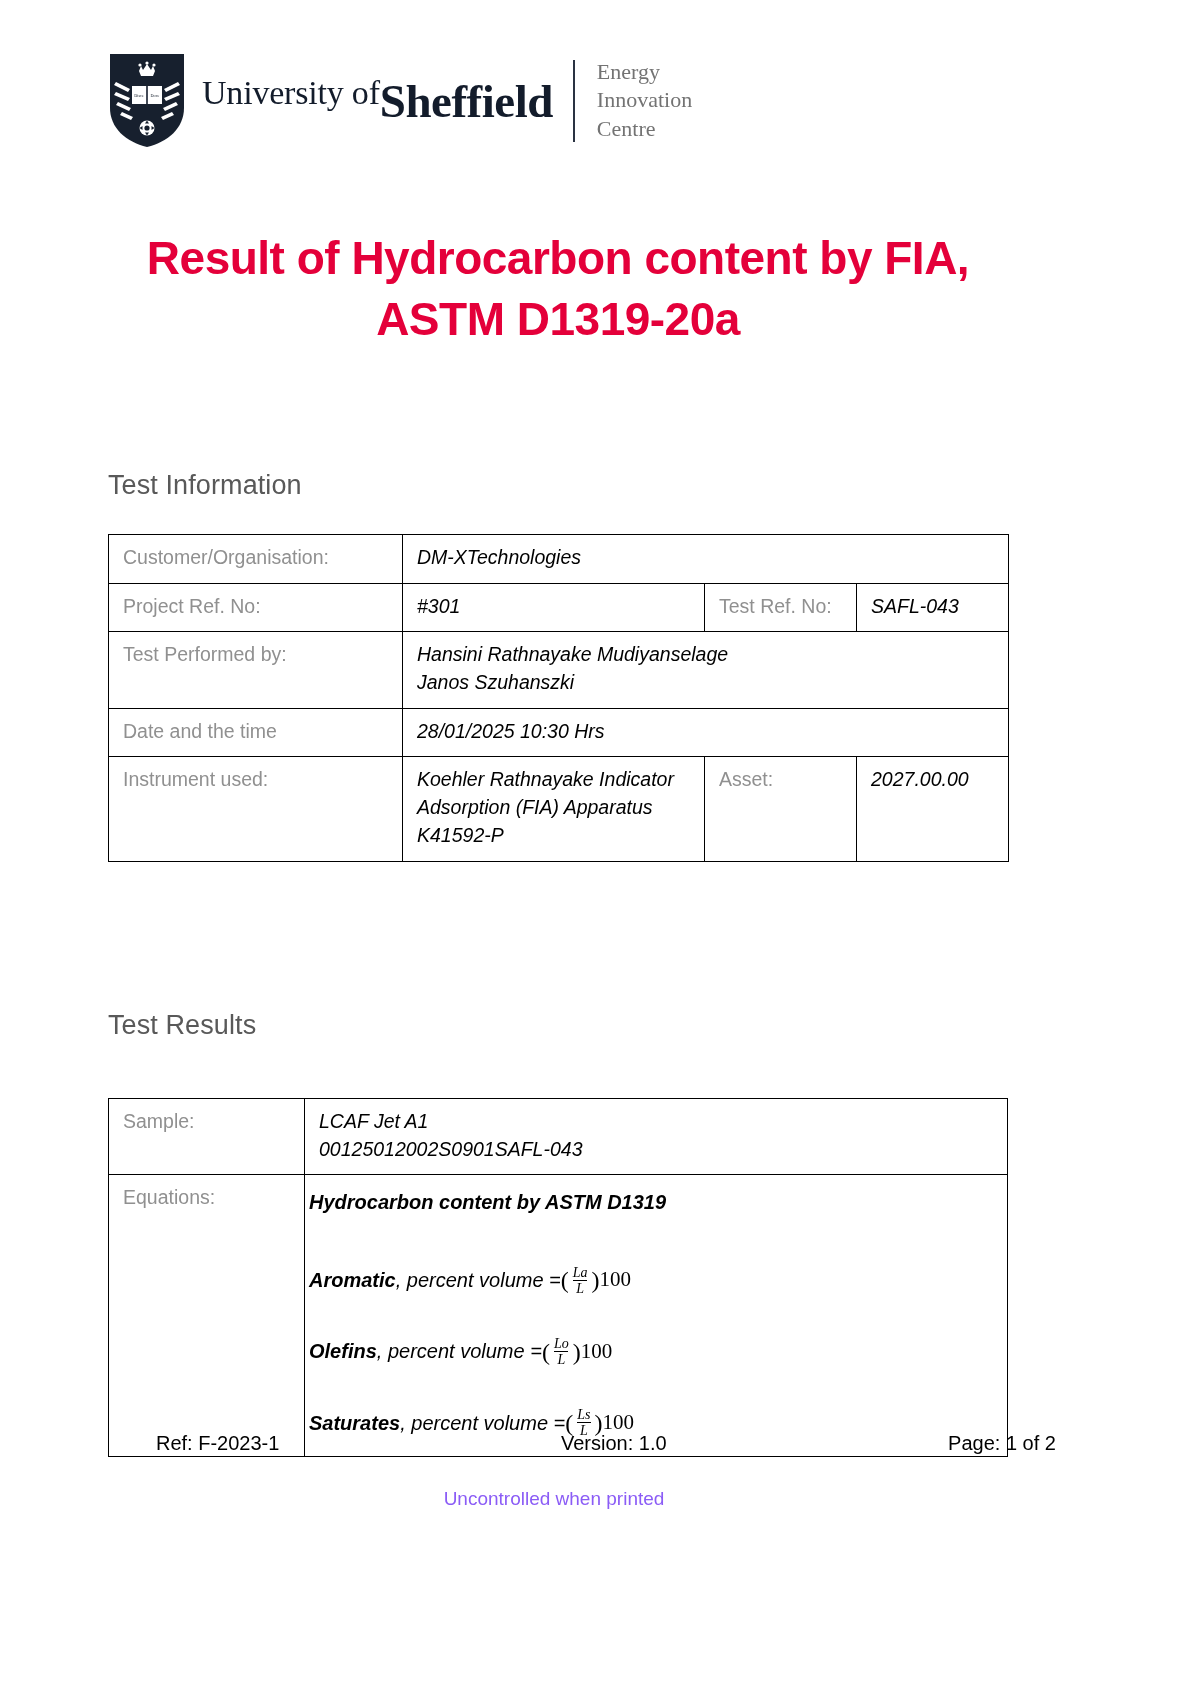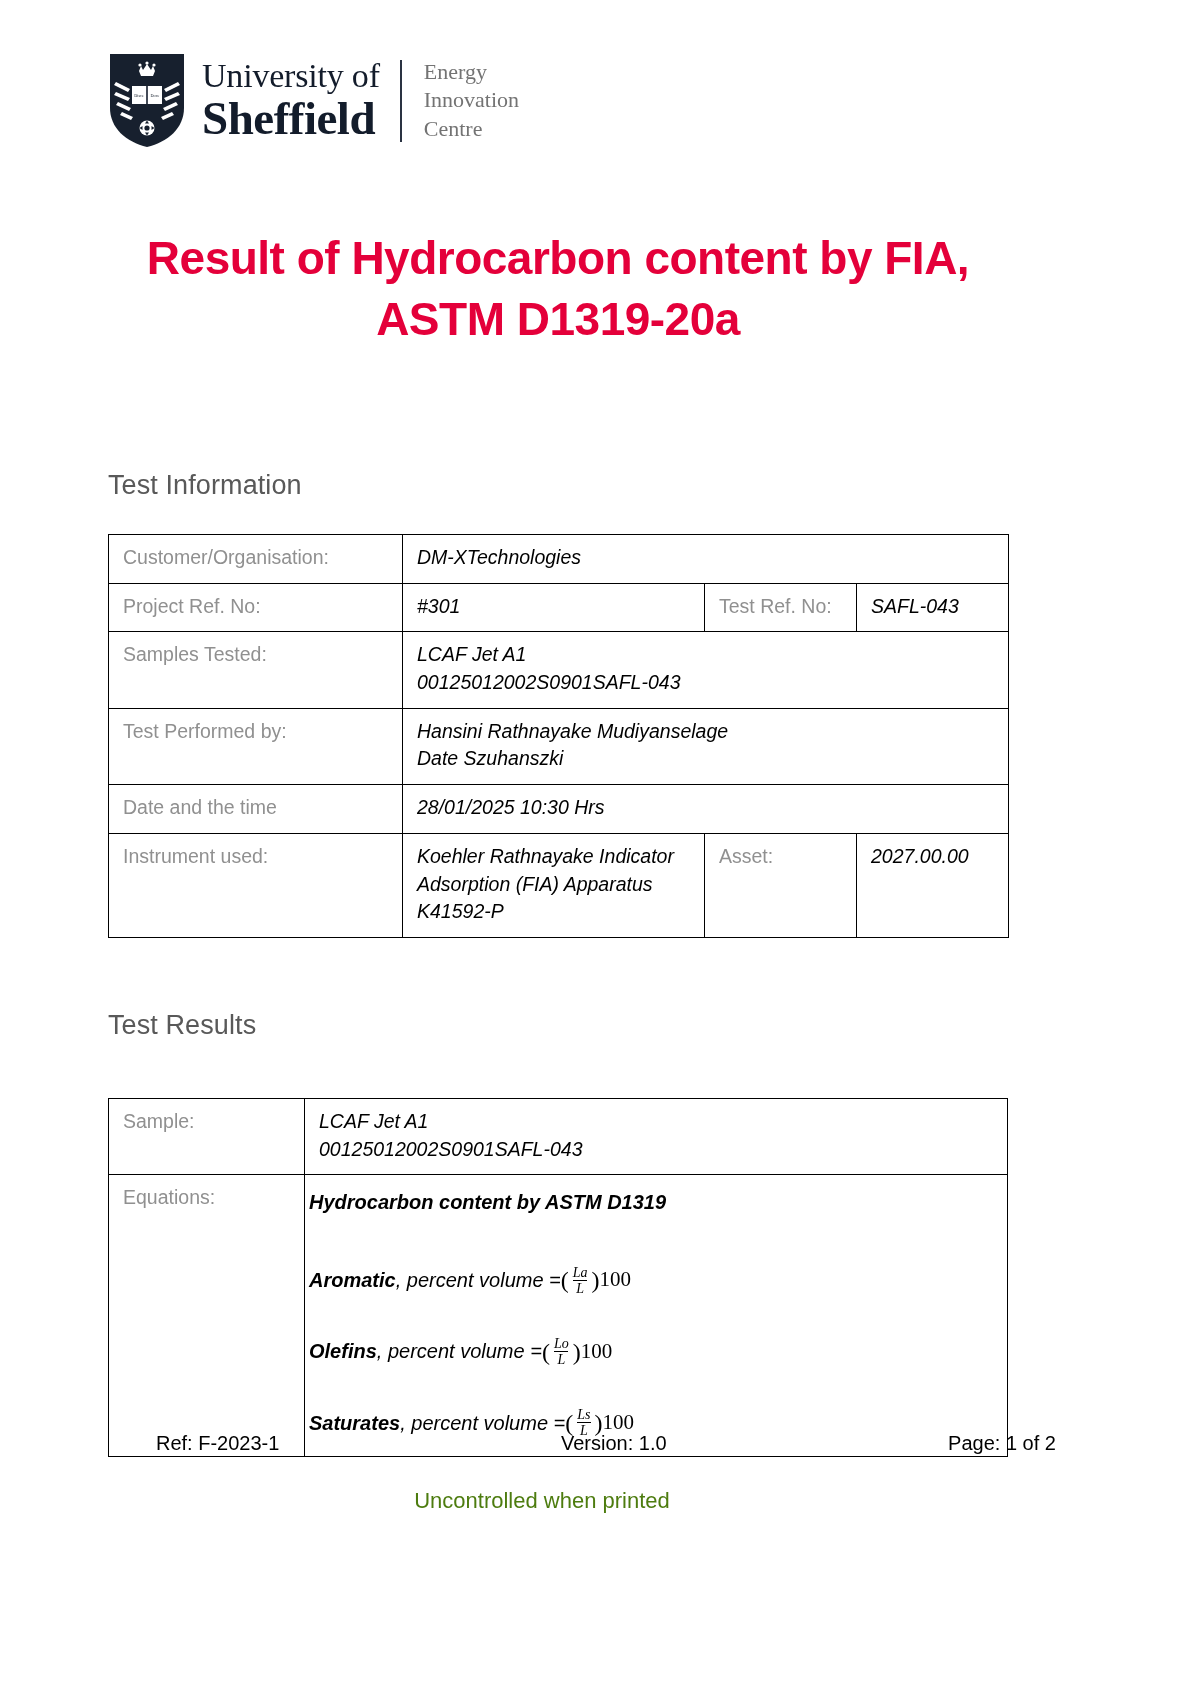--- a/index.html
+++ b/index.html
@@ -34,21 +34,21 @@
     gap: 0px;
   }
   .shield {
     width: 78px;
     height: 97px;
     flex: 0 0 auto;
     margin-right: 16px;
   }
   .uni-words {
     display: flex;
-    flex-direction: column;
+    flex-direction: row;
     justify-content: space-between;
     line-height: 1.0;
   }
   .uni-line1 {
     font-family: "Liberation Serif", serif;
     font-size: 34px;
     color: #131c2b;
     letter-spacing: -0.2px;
   }
   .uni-line2 {
@@ -195,26 +195,26 @@
     top: 1432px;
     width: 900px;
     display: flex;
     justify-content: space-between;
     font-size: 20px;
     color: #000;
     padding-left: 48px;
   }
   .footer-note {
     position: absolute;
-    left: 92px;
+    left: 104px;
     top: 1488px;
     width: 900px;
     text-align: center;
-    font-size: 22px;
-    color: #4d7c0f;
+    font-size: 19px;
+    color: #8b5cf6;
   }
 </style>
 </head>
 <body>
 
 <div class="page">
 
   <div class="logo-block">
 
     <svg class="shield" viewBox="0 0 78 97">
@@ -286,31 +286,24 @@
         <td class="label">Customer/Organisation:</td>
         <td class="value" colspan="3">DM-XTechnologies</td>
       </tr>
       <tr>
         <td class="label">Project Ref. No:</td>
         <td class="value">#301</td>
         <td class="label">Test Ref. No:</td>
         <td class="value">SAFL-043</td>
       </tr>
       <tr>
-        <td class="label">Samples Tested:</td>
-        <td class="value" colspan="3">
-          <div>LCAF Jet A1</div>
-          <div>00125012002S0901SAFL-043</div>
-        </td>
-      </tr>
-      <tr>
         <td class="label">Test Performed by:</td>
         <td class="value" colspan="3">
           <div>Hansini Rathnayake Mudiyanselage</div>
-          <div>Date Szuhanszki</div>
+          <div>Janos Szuhanszki</div>
         </td>
       </tr>
       <tr>
         <td class="label">Date and the time</td>
         <td class="value" colspan="3">28/01/2025 10:30 Hrs</td>
       </tr>
       <tr>
         <td class="label">Instrument used:</td>
         <td class="value">
           <div>Koehler Rathnayake Indicator</div>

